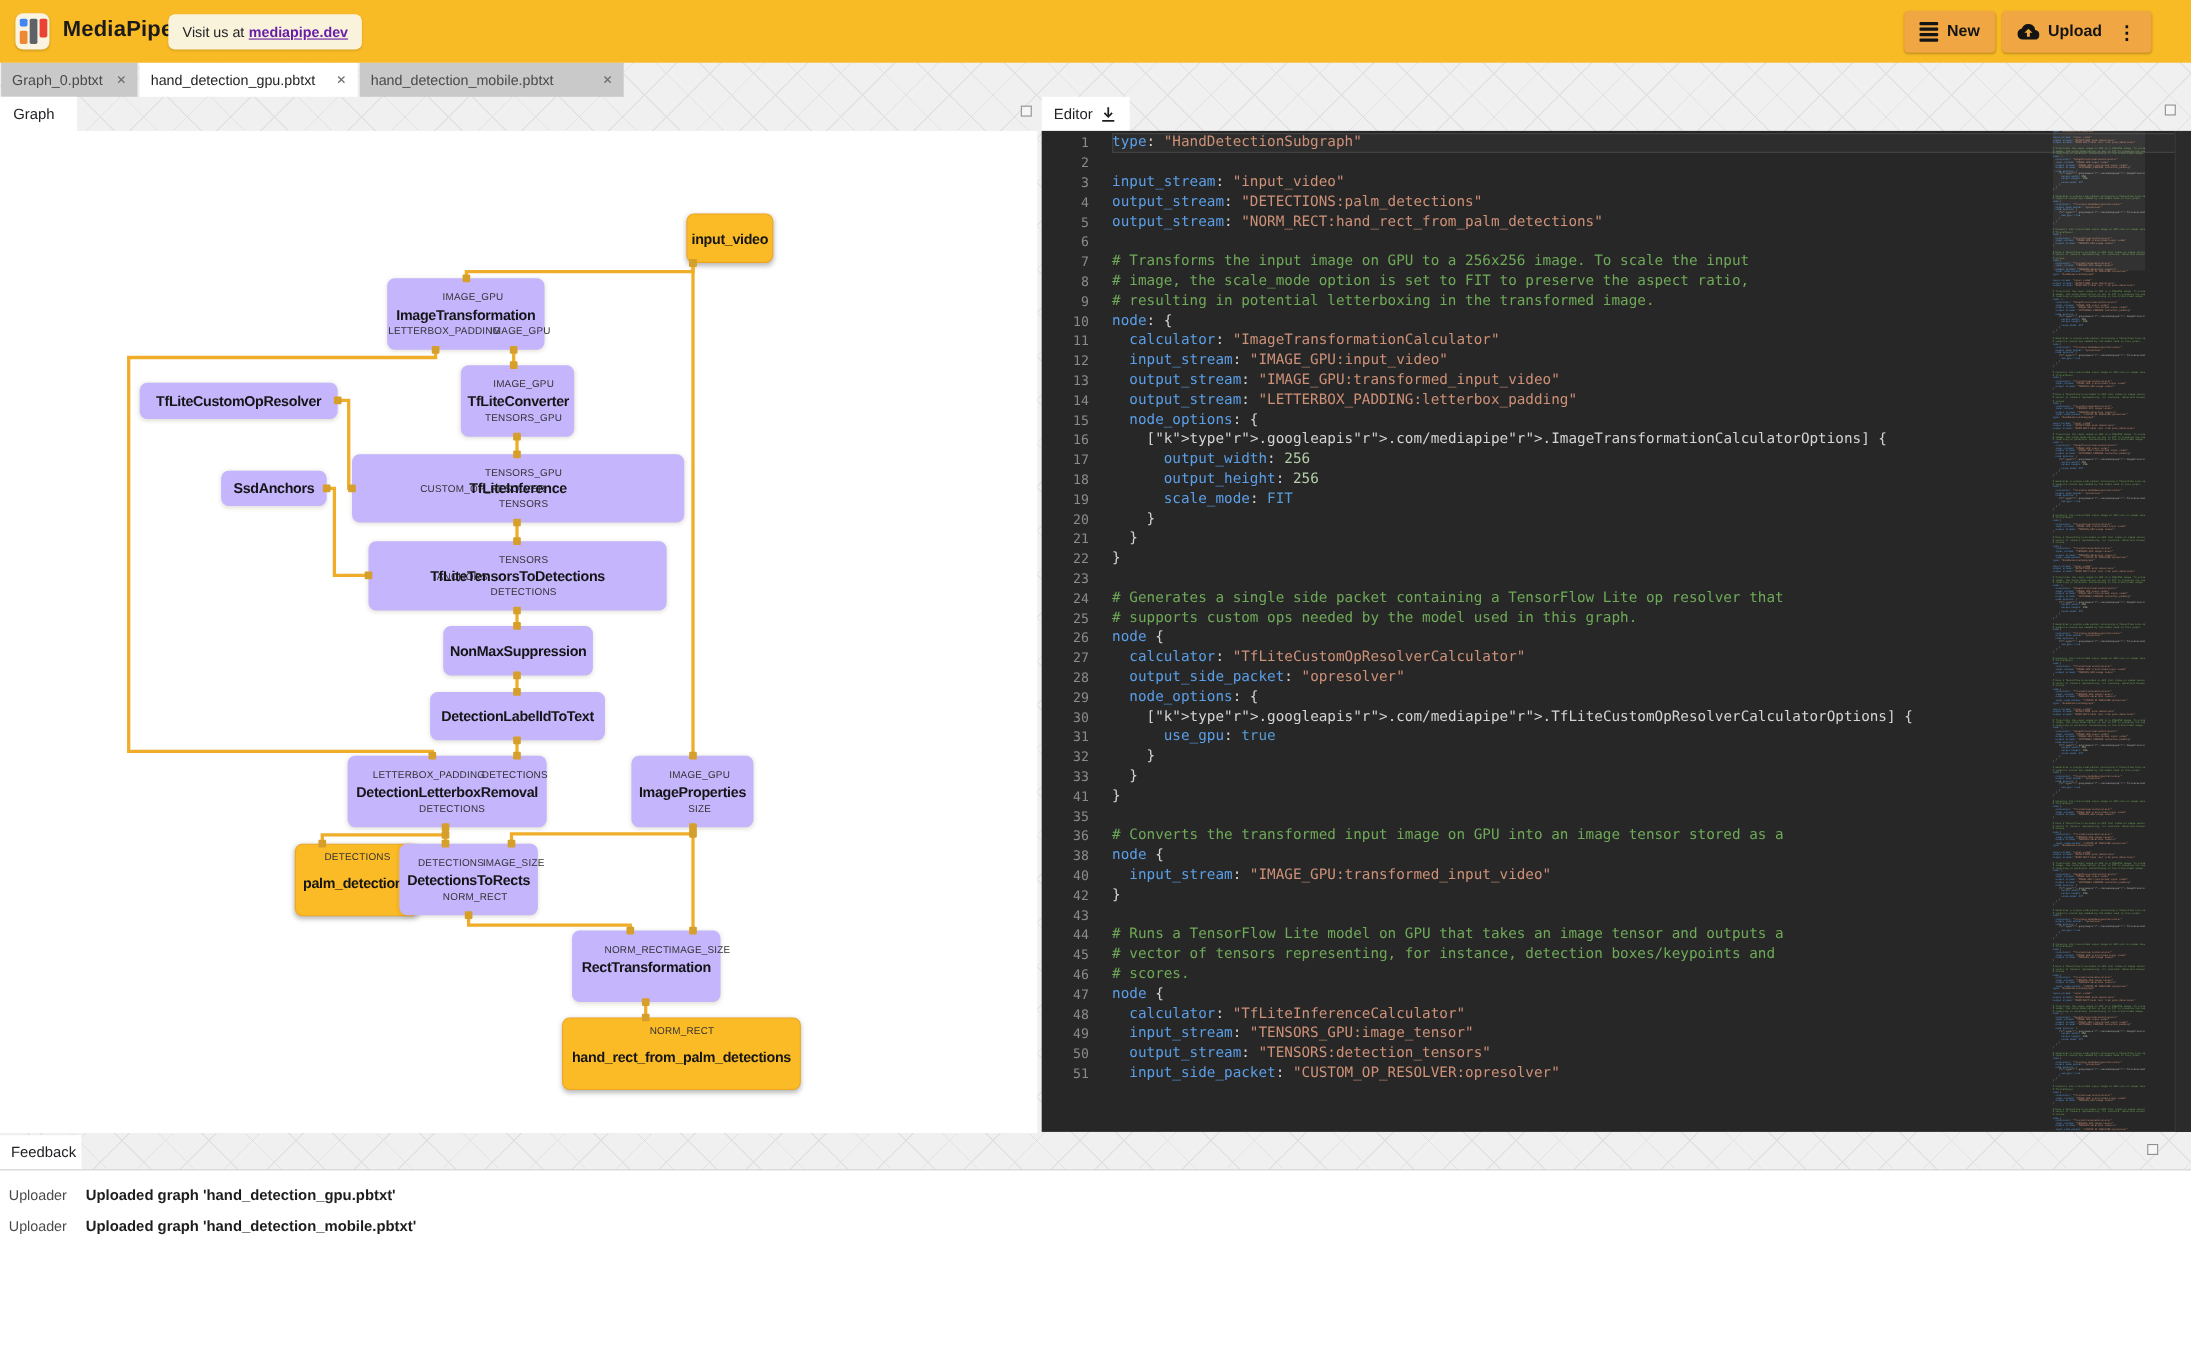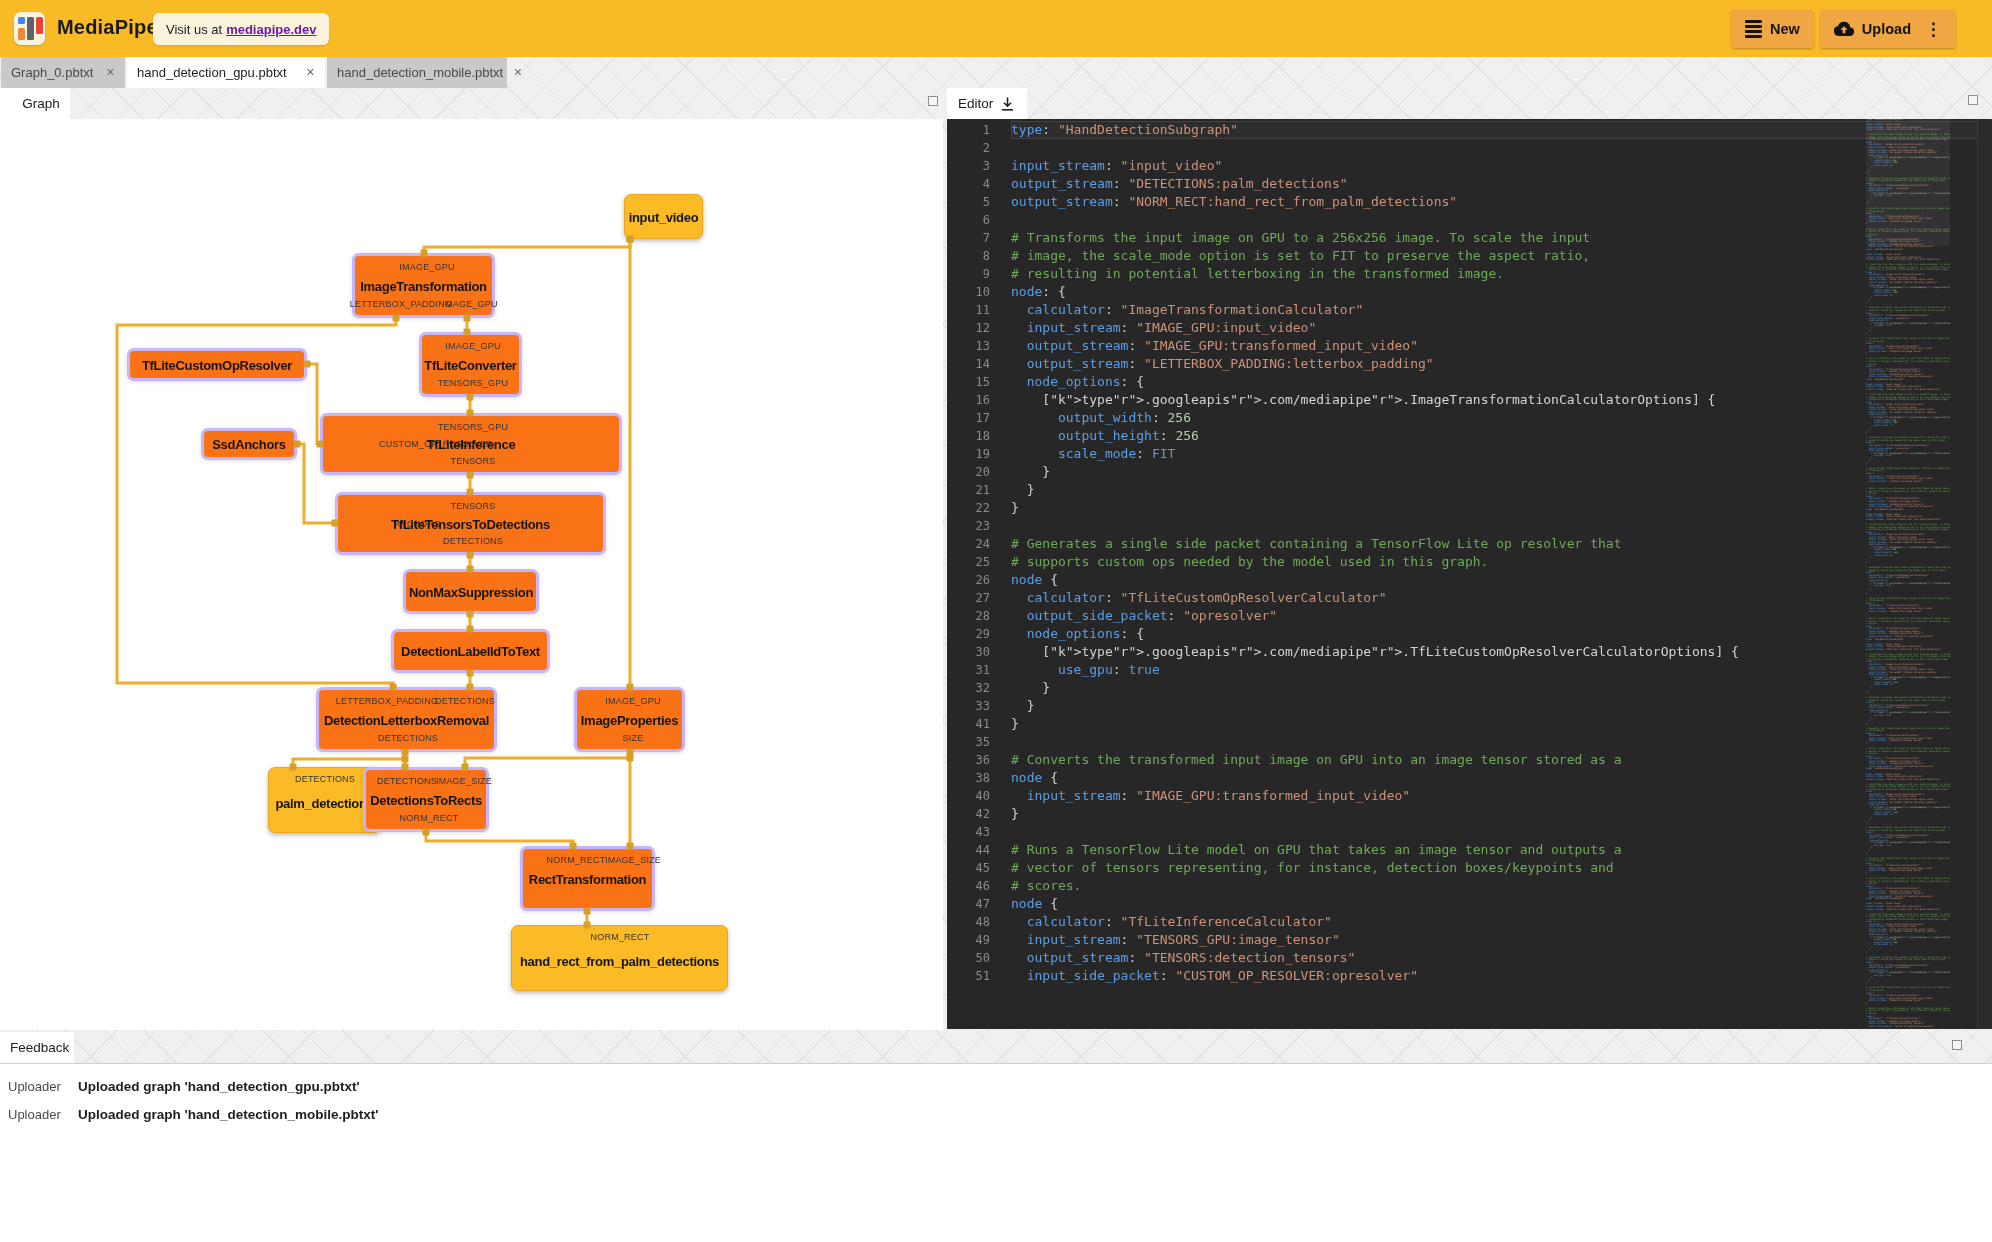--- a/index.html
+++ b/index.html
@@ -29,29 +29,29 @@
   .menu-icon i{height:2.5px;background:#141414;border-radius:1px;}
   .kebab{font-size:17px;font-weight:bold;margin-left:6px;line-height:1;}
   
   .ftab{position:absolute;top:57px;height:31px;display:flex;align-items:center;background:#c9c9c9;
     font-size:13px;color:#4a4a4a;padding:0 10px;box-sizing:border-box;cursor:pointer;}
   .ftab.active{background:#ffffff;color:#1f1f1f;}
   .ftab .tab-close{margin-left:auto;font-size:11px;color:#6b6b6b;padding-left:10px;cursor:pointer;}
   
   .ptab{position:absolute;background:#fff;display:flex;align-items:center;font-size:13.5px;color:#202124;
     box-sizing:border-box;cursor:pointer;}
-  .graph-ptab{left:0;top:88px;width:70px;height:31px;padding-left:12px;justify-content:center;}
+  .graph-ptab{left:0;top:88px;width:70px;height:31px;padding-left:12px;}
   .editor-ptab{left:947px;top:88px;width:80px;height:31px;padding-left:11px;gap:7px;}
   .feedback-ptab{left:0;top:1032px;width:74px;height:31px;padding-left:10px;}
   .expand-icon{position:absolute;width:10px;height:10px;border:1.5px solid #8f8f8f;background:rgba(255,255,255,.4);box-sizing:border-box;cursor:pointer;}
   
   .graph-panel{position:absolute;left:0;top:119px;width:943px;height:911px;background:#ffffff;overflow:hidden;}
   #graph-edges{position:absolute;left:0;top:0;z-index:2;pointer-events:none;}
   #graph-nodes{position:absolute;left:0;top:0;width:100%;height:100%;z-index:1;}
-  .gnode{position:absolute;background:#f97316;border:3px solid #c4b5fd;border-radius:7px;
+  .gnode{position:absolute;background:#c4b5fd;border:6px solid #c4b5fd;border-radius:7px;
     box-shadow:0 1px 4px rgba(70,50,0,.16);box-sizing:border-box;cursor:pointer;}
   .gnode.stream{background:#FBBB26;border:1px solid #EDA51F;box-shadow:0 2px 5px rgba(0,0,0,.28);margin-left:32px;}
   .nname{position:absolute;left:0;right:0;top:50%;transform:translateY(-50%);text-align:center;
     font-weight:bold;font-size:13px;letter-spacing:-0.3px;color:#151515;white-space:nowrap;}
   .gnode.haslabel .nname{top:54%;}
   .plabel{position:absolute;font-size:9px;color:#333;white-space:nowrap;transform:translateX(-50%);letter-spacing:.2px;}
   .plabel.top{top:6px;}
   .plabel.bottom{bottom:6px;}
   .plabel.left{left:8px;top:50%;transform:translateY(-50%);margin-left:48px;}
   
@@ -113,21 +113,21 @@
 
   <div>
     <div class="ftab" style="left:1px;width:124px;">
       <span>Graph_0.pbtxt</span>
       <span class="tab-close">✕</span>
     </div>
     <div class="ftab active" style="left:127px;width:198px;">
       <span>hand_detection_gpu.pbtxt</span>
       <span class="tab-close">✕</span>
     </div>
-    <div class="ftab" style="left:327px;width:180px;">
+    <div class="ftab" style="left:327px;width:240px;">
       <span>hand_detection_mobile.pbtxt</span>
       <span class="tab-close">✕</span>
     </div>
   </div>
 
   <div class="ptab graph-ptab">
     <span>Graph</span>
   </div>
   <span class="expand-icon" style="left:928px;top:96px;"></span>
   <div class="ptab editor-ptab">

